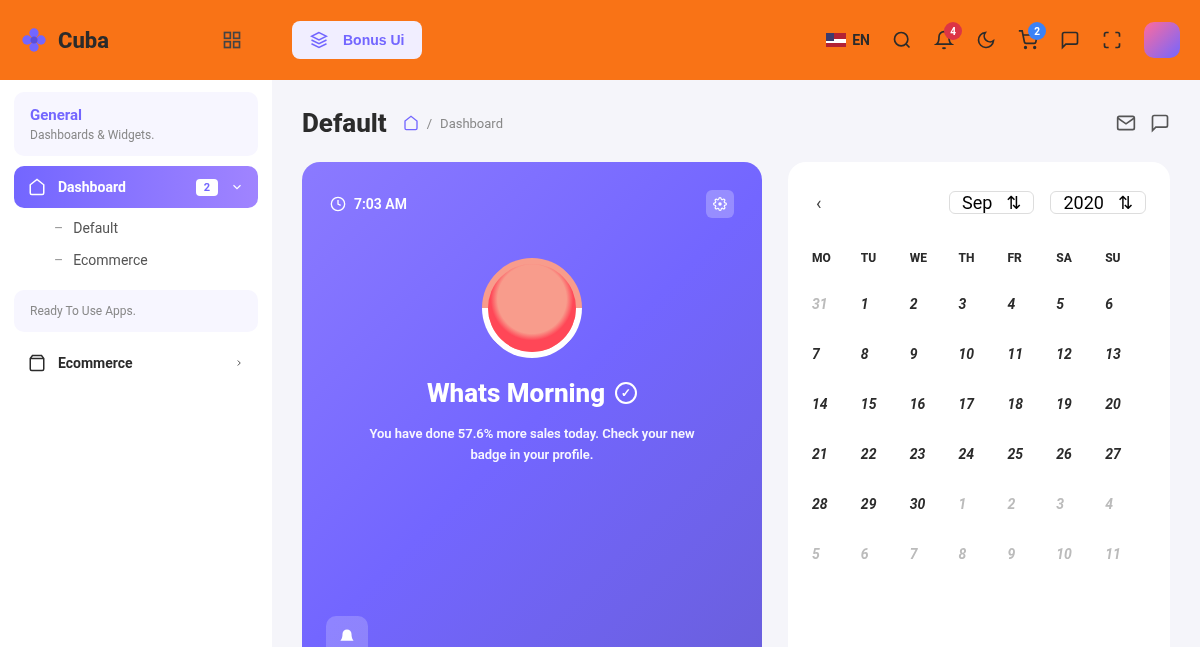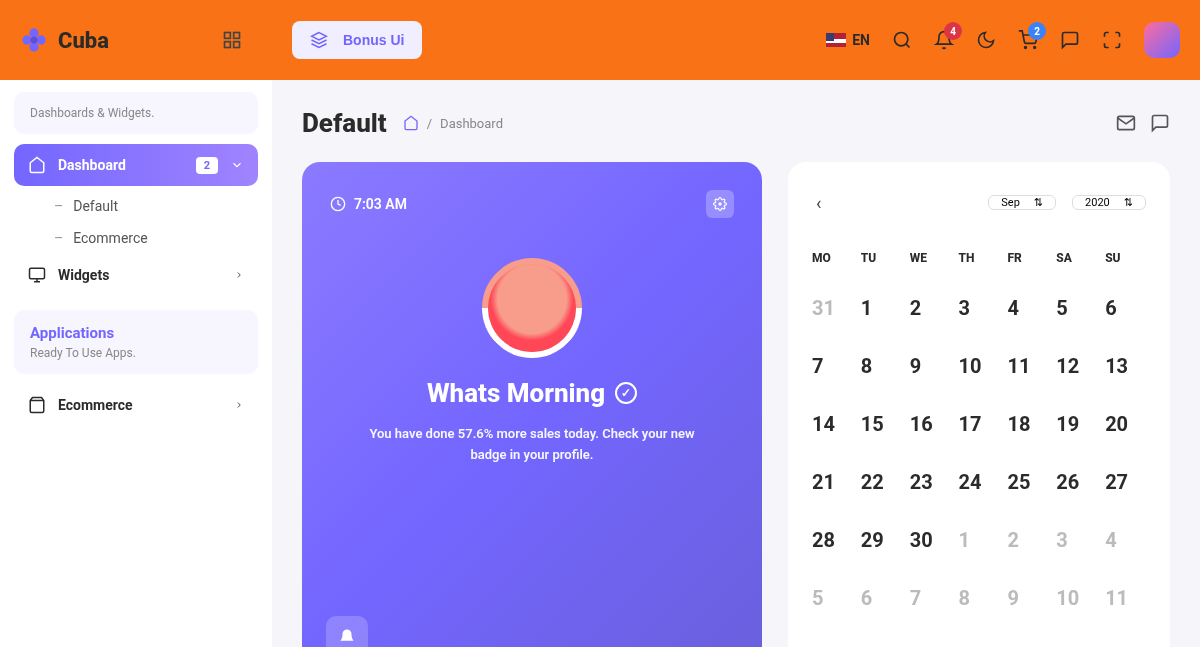--- a/index.html
+++ b/index.html
@@ -55,24 +55,24 @@
 .avatar-circle::after { content: ''; position: absolute; inset: 0; background: radial-gradient(circle at 50% 40%, #f89c8c 50%, #ff4757 60%); border-radius: 50%; transform: rotate(-45deg); }
 .greeting { text-align: center; font-size: 26px; font-weight: 800; margin-bottom: 16px; display: flex; align-items: center; justify-content: center; gap: 10px; }
 .checkmark { width: 22px; height: 22px; border: 2px solid #fff; border-radius: 50%; display: flex; align-items: center; justify-content: center; font-size: 12px; }
 .desc { text-align: center; font-size: 13px; line-height: 1.6; opacity: 0.95; font-weight: 600; margin-bottom: 20px; padding: 0 20px; }
 .whats-new { background: #fff; color: #7366ff; border: none; padding: 10px 22px; border-radius: 8px; font-weight: 700; font-size: 14px; cursor: pointer; display: block; margin: 0 auto; }
 .notif-btn { position: absolute; bottom: 24px; left: 24px; width: 42px; height: 42px; background: rgba(255,255,255,0.2); border-radius: 10px; display: flex; align-items: center; justify-content: center; cursor: pointer; }
 
 .calendar { flex: 1; background: #fff; border-radius: 18px; padding: 26px 24px; }
 .cal-head { display: flex; align-items: center; gap: 16px; margin-bottom: 24px; }
 .cal-nav { font-size: 18px; color: #444; cursor: pointer; padding: 4px; }
-.cal-select { border: 1px solid #ddd; border-radius: 6px; padding: 0 12px; font-size: 11px; display: flex; align-items: center; gap: 14px; cursor: pointer; }
+.cal-select { border: 1px solid #ddd; border-radius: 6px; padding: 0 12px; font-size: 18px; display: flex; align-items: center; gap: 14px; cursor: pointer; }
 .cal-grid { display: grid; grid-template-columns: repeat(7, 1fr); gap: 8px; text-align: left; }
 .cal-dow { font-size: 12px; font-weight: 800; color: #2b2b2b; padding: 10px 0; }
-.cal-day { font-size: 20px; font-weight: 700; color: #2b2b2b; padding: 13px 0; cursor: pointer; }
+.cal-day { font-size: 14px; font-weight: 700; color: #2b2b2b; padding: 13px 0; cursor: pointer; font-style: italic; }
 .cal-day.muted { color: #bbb; }
 
 svg { display: block; }
 </style>
 </head>
 <body>
 
 <div class="header">
   <div class="logo-area">
     <div class="logo">
@@ -143,53 +143,41 @@
           </svg>
         </div>
       <div class="avatar"></div>
     </div>
   </div>
 </div>
 
 <div class="body">
   <div class="sidebar">
     <div class="side-section">
+      <h4>General</h4>
       <p>Dashboards &amp; Widgets.</p>
     </div>
     <div class="nav-item active">
       <svg class="nicon" viewBox="0 0 24 24" fill="none" stroke="currentColor" stroke-width="2">
           <path d="M3 9l9-7 9 7v11a2 2 0 0 1-2 2H5a2 2 0 0 1-2-2z"></path>
         </svg>
       <span>Dashboard</span>
       <span class="spacer"></span>
       <span class="nav-count">2</span>
       <svg width="14" height="14" viewBox="0 0 24 24" fill="none" stroke="currentColor" stroke-width="2">
           <polyline points="6 9 12 15 18 9"></polyline>
         </svg>
     </div>
     <div class="sub-item">
         <span>Default</span>
       </div>
     <div class="sub-item">
         <span>Ecommerce</span>
       </div>
-    <div class="nav-item">
-      <svg class="nicon" viewBox="0 0 24 24" fill="none" stroke="currentColor" stroke-width="2">
-          <rect x="2" y="3" width="20" height="14" rx="2"></rect>
-          <line x1="8" y1="21" x2="16" y2="21"></line>
-          <line x1="12" y1="17" x2="12" y2="21"></line>
-        </svg>
-      <span>Widgets</span>
-      <span class="spacer"></span>
-      <svg width="10" height="10" viewBox="0 0 24 24" fill="none" stroke="currentColor" stroke-width="2">
-          <polyline points="9 18 15 12 9 6"></polyline>
-        </svg>
-    </div>
     <div class="side-section" style="margin-top:14px;">
-      <h4>Applications</h4>
       <p>Ready To Use Apps.</p>
     </div>
     <div class="nav-item">
       <svg class="nicon" viewBox="0 0 24 24" fill="none" stroke="currentColor" stroke-width="2">
           <path d="M6 2L3 6v14a2 2 0 0 0 2 2h14a2 2 0 0 0 2-2V6l-3-4z"></path>
           <line x1="3" y1="6" x2="21" y2="6"></line>
         </svg>
       <span>Ecommerce</span>
       <span class="spacer"></span>
       <svg width="10" height="10" viewBox="0 0 24 24" fill="none" stroke="currentColor" stroke-width="2">

